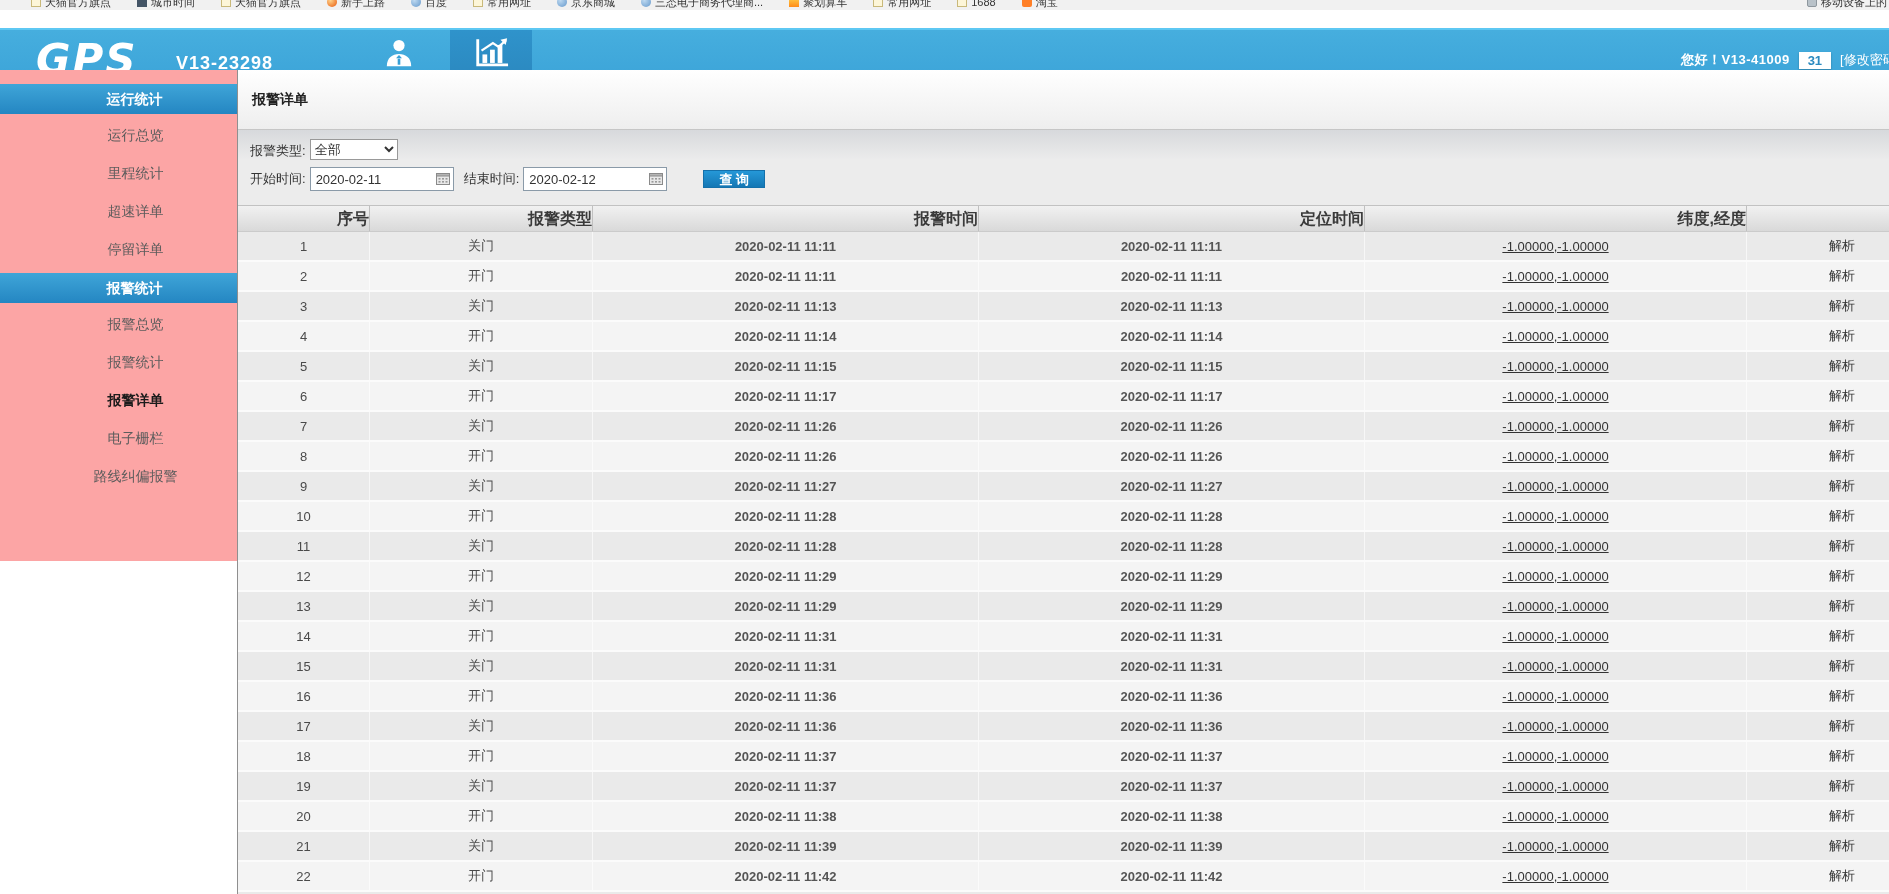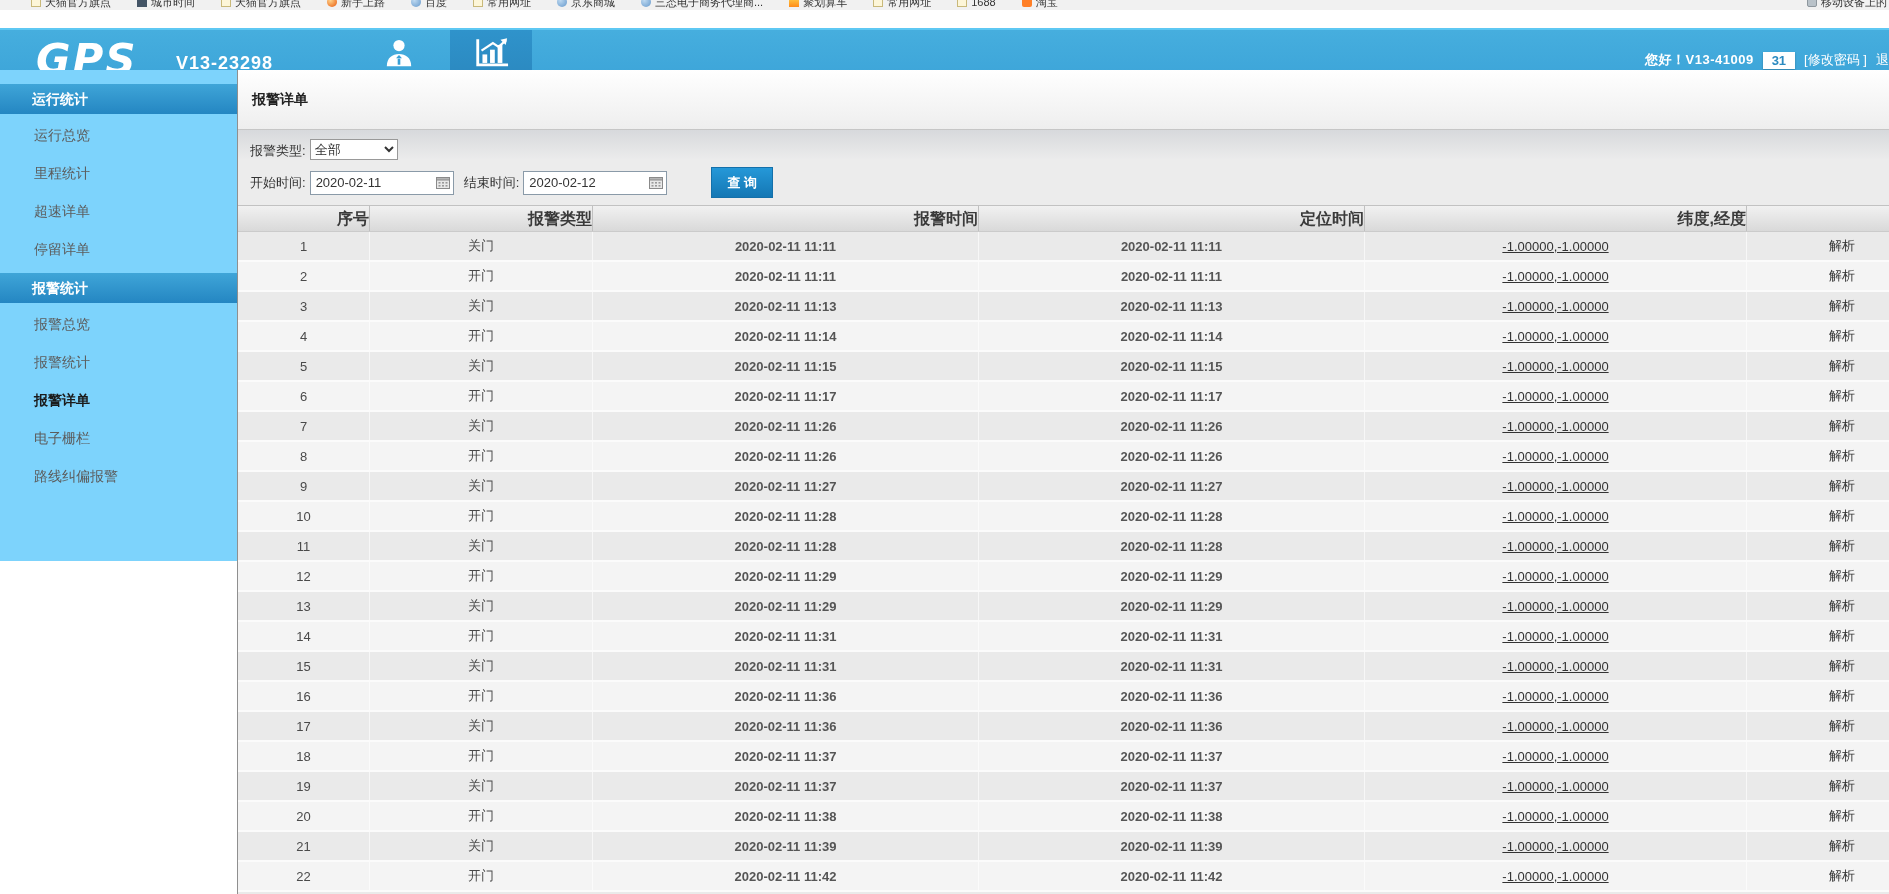--- a/index.html
+++ b/index.html
@@ -30,29 +30,29 @@
     padding-top:6px; color:#fff; font-size:18px; font-weight:bold; letter-spacing:1px; }
   .top-nav { position:absolute; left:358px; top:0; height:60px; display:flex; }
   .nav-item { width:82px; height:60px; display:flex; flex-direction:column; align-items:center;
     justify-content:flex-end; padding-bottom:3px; gap:1px; cursor:pointer; }
   .nav-item + .nav-item { margin-left:10px; }
   .nav-item.selected { background:linear-gradient(#2f93cb,#2a86bd); }
   .nav-icon { height:34px; display:flex; align-items:center; }
   .nav-label { color:#fff; font-size:16px; font-weight:bold; line-height:16px; }
   .header-right { position:absolute; left:1645px; top:0; height:60px; display:flex;
     align-items:center; gap:9px; color:#fff; font-size:13px; white-space:nowrap; }
-  .greeting { font-weight:bold; letter-spacing:.5px; }
+  .greeting { font-weight:bold; letter-spacing:.5px;margin-left:36px; }
   .badge { background:#fff; color:#2b8ac0; font-weight:bold; padding:1px 9px;
     box-shadow:0 1px 2px rgba(0,0,0,.25); cursor:pointer; }
   .hdr-link { color:#fff; text-decoration:none; cursor:pointer; }
 
   
   .layout { position:absolute; top:70px; left:0; width:100%; height:824px; display:flex; }
   .sidebar { width:238px; flex:0 0 238px; border-right:1px solid #8f8f8f; background:#fff; }
-  .sidebar-inner { background:#7dd3fc; padding-top:14px; height:491px; }
+  .sidebar-inner { background:#fca5a5; padding-top:14px; height:491px;text-align:center; }
   .side-header { height:30px; line-height:30px; padding-left:32px; color:#fff;
     font-size:14px; font-weight:bold; cursor:pointer;
     background:linear-gradient(#3fa5d8,#2486c2); margin-bottom:2px; }
   .side-header.gap-top { margin-top:5px; }
   .side-item { height:38px; line-height:38px; padding-left:34px; font-size:14px;
     color:#5c5c5c; cursor:pointer; }
   .side-item.active { font-weight:bold; color:#1b1b1b; }
 
   .main { flex:1; min-width:0; display:flex; flex-direction:column; overflow:hidden; }
   .title-bar { height:60px; background:linear-gradient(#ffffff,#eeeeee);
@@ -62,21 +62,21 @@
   .filter-area { height:75px; background:linear-gradient(#d7d9dc,#ececec 40%,#ececec); padding-left:12px; }
   .f-row1 { padding-top:9px; display:flex; align-items:flex-end; }
   .f-row2 { margin-top:7px; display:flex; align-items:center; }
   .f-label { font-size:13px; color:#333; margin-right:4px; }
   .alarm-select { width:88px; height:21px; font-size:13px; color:#333;
     border:1px solid #999; background:#fff; }
   .date-wrap { position:relative; margin-right:10px; }
   .date-input { width:144px; height:24px; border:1px solid #8a9aa8; font-size:13px;
     color:#333; padding:0 22px 0 5px; background:#fff; }
   .cal-ic { position:absolute; right:4px; top:5px; cursor:pointer; }
-  .query-btn { margin-left:34px; width:62px; height:31px; border:1px solid #1470aa;
+  .query-btn { margin-left:26px; width:62px; height:18px; border:1px solid #1470aa;
     background:linear-gradient(#2598d8,#1477b4); color:#fff; font-size:13px;
     font-weight:bold; cursor:pointer; }
 
   
   .table-wrap { overflow:hidden; flex:1; }
   .grid-table { width:1939px; }
   .thead { display:flex; height:27px; background:linear-gradient(#f1f1f1,#d9d9d9);
     border-top:1px solid #c2c2c2; border-bottom:1px solid #cbcbcb; }
   .th { font-size:16px; font-weight:bold; color:#3a3a3a; text-align:right;
     line-height:25px; border-right:1px solid #c0c0c0; }

